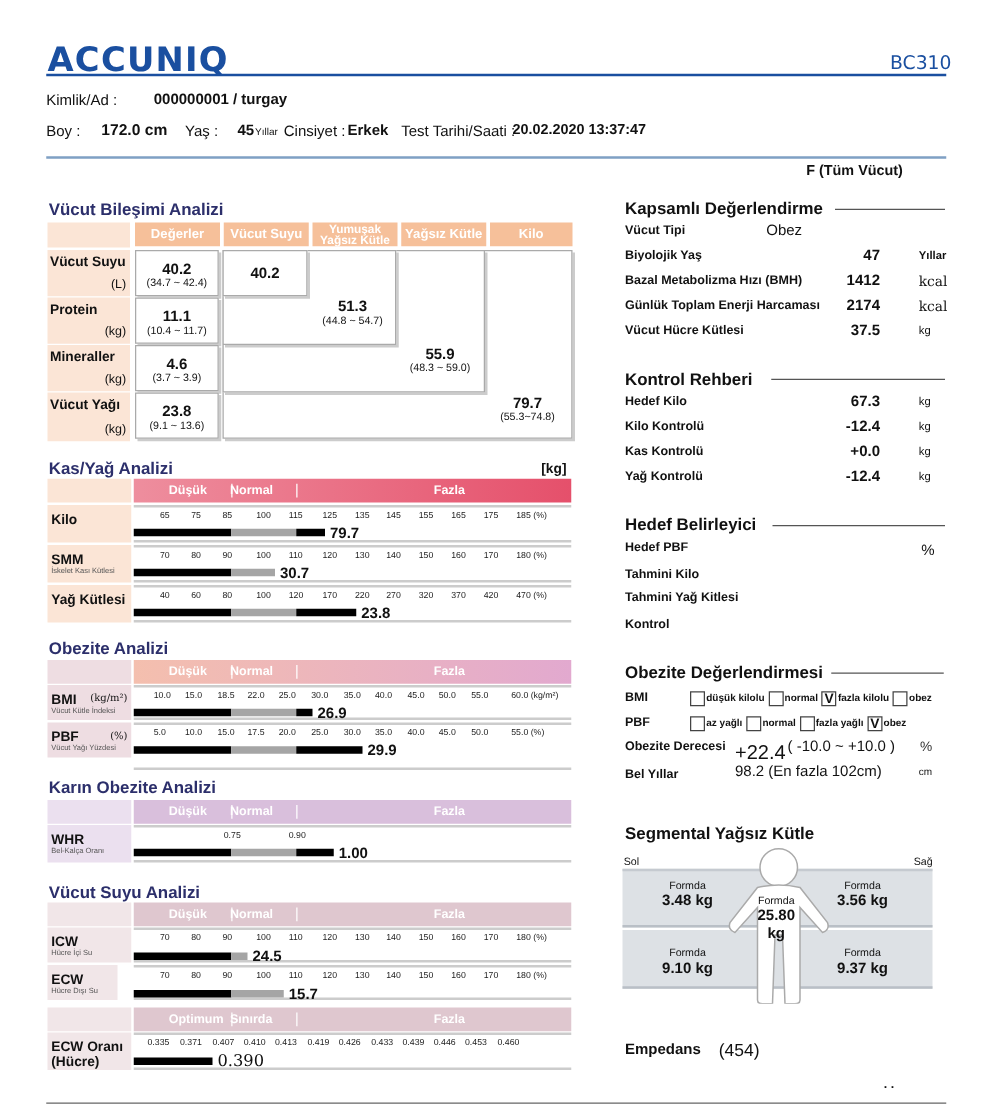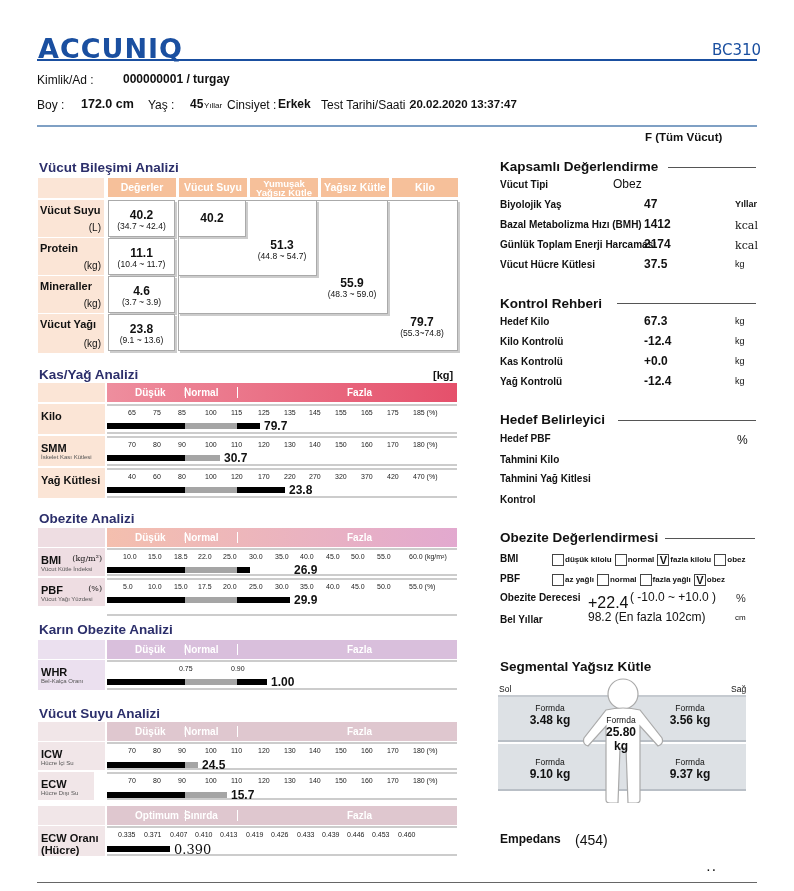--- a/index.html
+++ b/index.html
@@ -25,21 +25,21 @@
 .band{position:absolute;height:19px;color:#fff;font-size:10px;font-weight:bold}
 .band span{position:absolute;top:4px}
 .band .sep{position:absolute;top:4px;width:1px;height:11px;background:#fff}
 .rowlbl{position:absolute;font-size:11px;font-weight:bold;padding:6px 3px}
 .rowlbl small{display:block;font-size:6px;font-weight:normal;color:#555}
 .rowbox{position:absolute;border-top:2px solid #ccc;border-bottom:2px solid #ccc;background:#fff}
 .tick{position:absolute;font-size:7px;color:#222;top:3px}
 .bar{position:absolute;height:6px}
 .bv{position:absolute;font-size:12px;font-weight:bold}
 .rrow{position:absolute;font-size:10px;font-weight:bold}
-.rval{position:absolute;font-size:12px;font-weight:bold;text-align:left}
+.rval{position:absolute;font-size:12px;font-weight:bold;text-align:right}
 .runit{position:absolute;font-size:9px}
 .cb{display:inline-block;width:12px;height:12px;border:1px solid #444;vertical-align:middle;margin-right:1px;font-size:11px;line-height:10px;text-align:center;font-weight:bold}
 .cblbl{font-size:8px;font-weight:bold;vertical-align:middle;margin-right:3px}
 .seg{position:absolute;text-align:center;font-size:8.5px}
 .seg b{display:block;font-size:12px}
 </style>
 </head>
 <body>
 
 <div class="abs logo">ACCUNIQ</div>
@@ -183,21 +183,21 @@
       <div class="tick" style="left:142px">30.0</div>
       <div class="tick" style="left:168px">35.0</div>
       <div class="tick" style="left:193px">40.0</div>
       <div class="tick" style="left:219px">45.0</div>
       <div class="tick" style="left:244px">50.0</div>
       <div class="tick" style="left:270px">55.0</div>
       <div class="tick" style="left:302px">60.0 (kg/m²)</div>
       <div class="bar" style="left:0;top:17px;width:78px;background:#000"></div>
       <div class="bar" style="left:78px;top:17px;width:52px;background:#a5a5a5"></div>
       <div class="bar" style="left:130px;top:17px;width:13px;background:#000"></div>
-      <div class="bv" style="left:147px;top:13px;margin-left:40px;">26.9</div>
+      <div class="bv" style="left:147px;top:13px;">26.9</div>
     </div>
     <div class="rowlbl" style="left:38px;top:578px;width:67px;height:28px;background:#eedde2"><span>PBF</span><span style="font-weight:normal;font-size:8px;float:right;font-family:&quot;DejaVu Serif&quot;,serif">(%)</span><small>Vücut Yağı Yüzdesi</small></div>
     <div class="rowbox" style="left:107px;top:578px;width:350px;height:38px">
       <div class="tick" style="left:16px">5.0</div>
       <div class="tick" style="left:41px">10.0</div>
       <div class="tick" style="left:67px">15.0</div>
       <div class="tick" style="left:91px">17.5</div>
       <div class="tick" style="left:116px">20.0</div>
       <div class="tick" style="left:142px">25.0</div>
       <div class="tick" style="left:168px">30.0</div>

